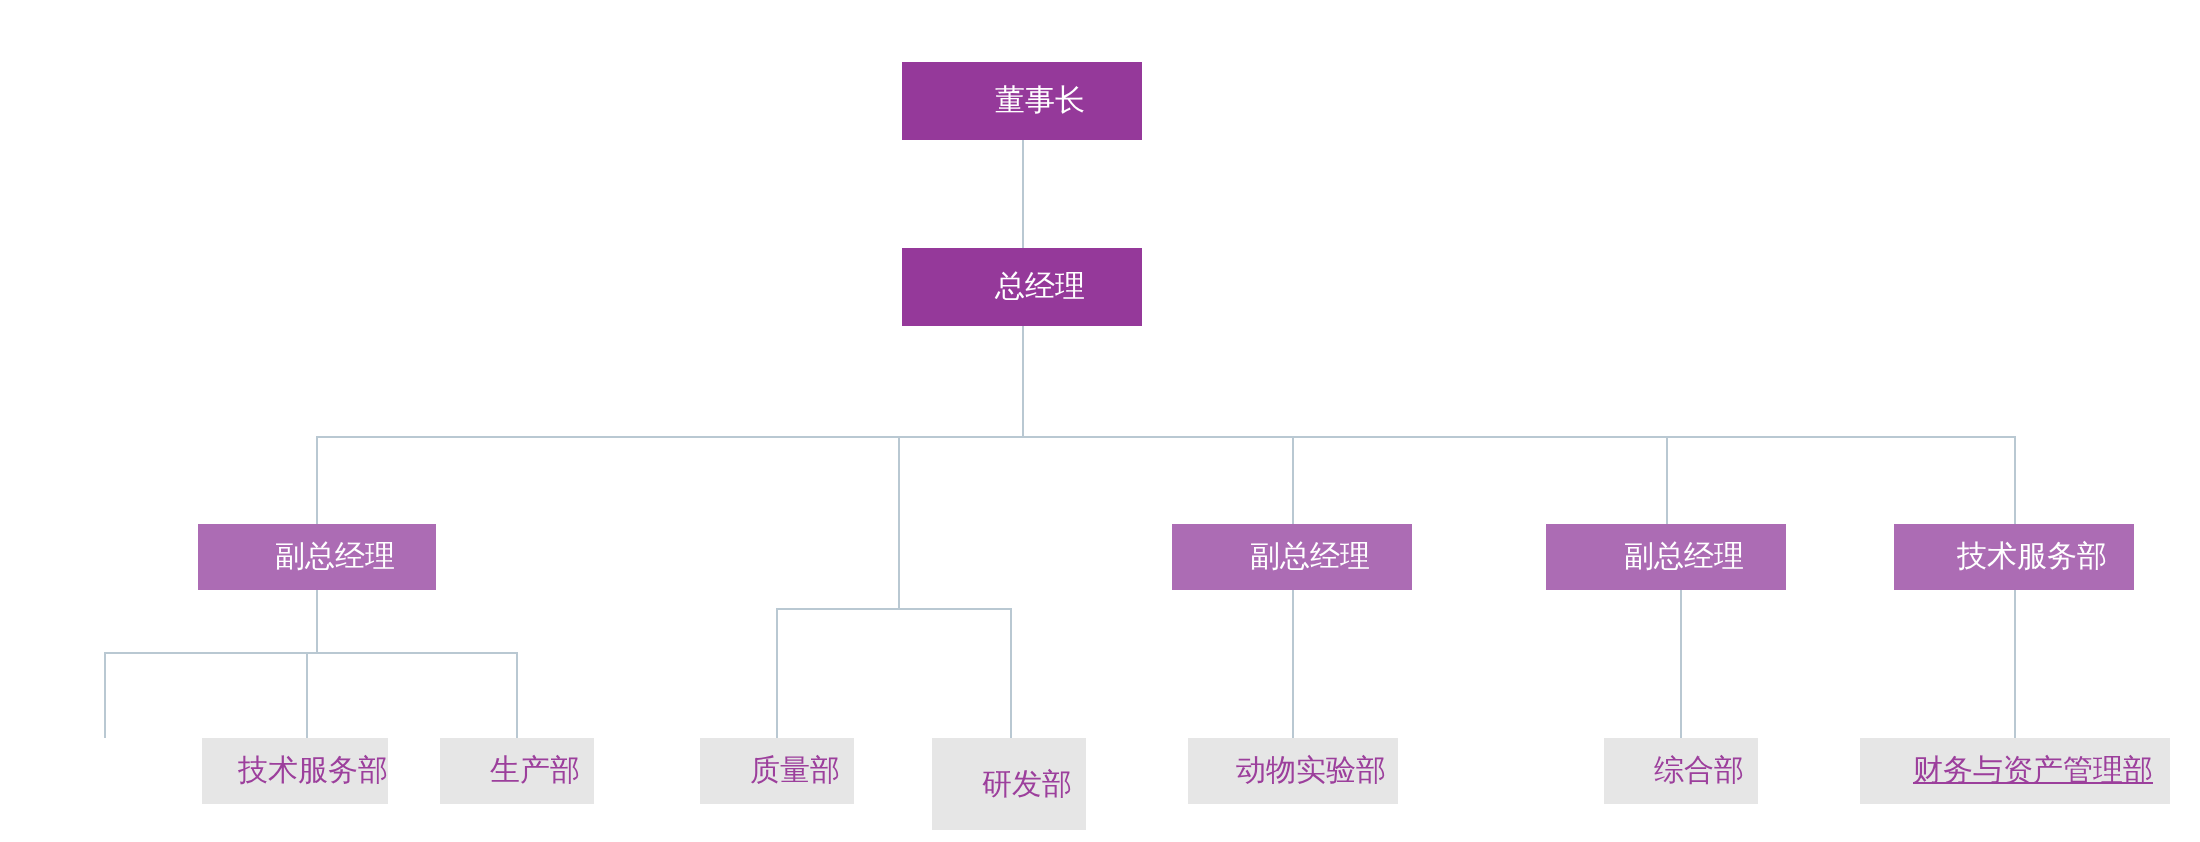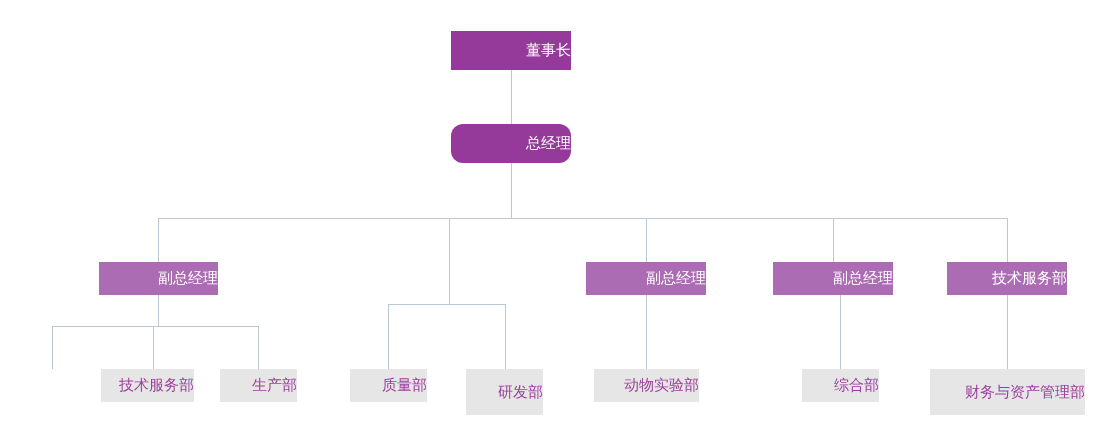--- a/index.html
+++ b/index.html
@@ -14,21 +14,21 @@
     position: relative;
     width: 1100px;
     height: 421px;
     background: #ffffff;
     overflow: hidden;
   }
   .node {
     position: absolute;
     display: flex;
     align-items: center;
-    justify-content: flex-end;
+    justify-content: center;
     box-sizing: border-box;
     white-space: nowrap;
     z-index: 2;
     padding-left: 18px;
   }
   .node-label {
     display: block;
     line-height: 1;
   }
   .level1, .level2 {
@@ -84,21 +84,21 @@
   <div class="connector conn-v" style="left:646px; top:295px; height:74px;"></div>
 
   <div class="connector conn-v" style="left:840px; top:295px; height:74px;"></div>
 
   <div class="connector conn-v" style="left:1007px; top:295px; height:74px;"></div>
 
   <div class="node level1" style="left:451px; top:31px; width:120px; height:39px;">
     <span class="node-label">董事长</span>
   </div>
 
-  <div class="node level2" style="left:451px; top:124px; width:120px; height:39px;border-radius:12px;">
+  <div class="node level2" style="left:451px; top:124px; width:120px; height:39px;">
     <span class="node-label">总经理</span>
   </div>
 
   <div class="node level3" style="left:99px; top:262px; width:119px; height:33px;">
     <span class="node-label">副总经理</span>
   </div>
 
   <div class="node level3" style="left:586px; top:262px; width:120px; height:33px;">
     <span class="node-label">副总经理</span>
   </div>
@@ -129,17 +129,17 @@
   </div>
 
   <div class="node leaf" style="left:594px; top:369px; width:105px; height:33px;">
     <span class="node-label">动物实验部</span>
   </div>
 
   <div class="node leaf" style="left:802px; top:369px; width:77px; height:33px;">
     <span class="node-label">综合部</span>
   </div>
 
-  <div class="node leaf" style="left:930px; top:369px; width:155px; height:46px;">
+  <div class="node leaf" style="left:930px; top:369px; width:155px; height:33px;text-decoration:underline;">
     <span class="node-label">财务与资产管理部</span>
   </div>
 
 </div>
 
 </body></html>

